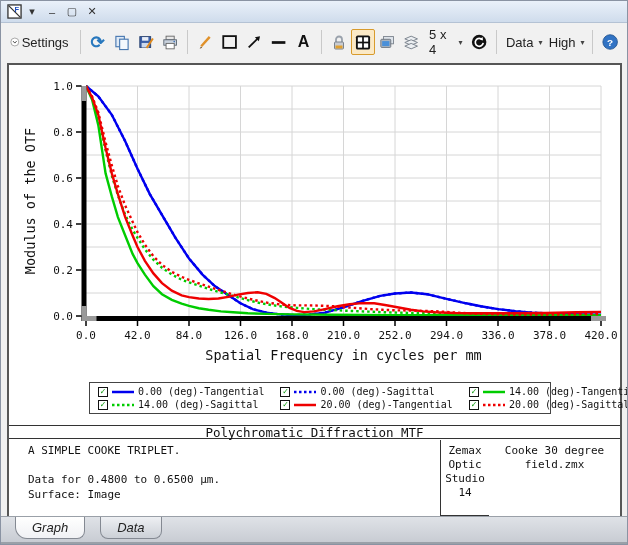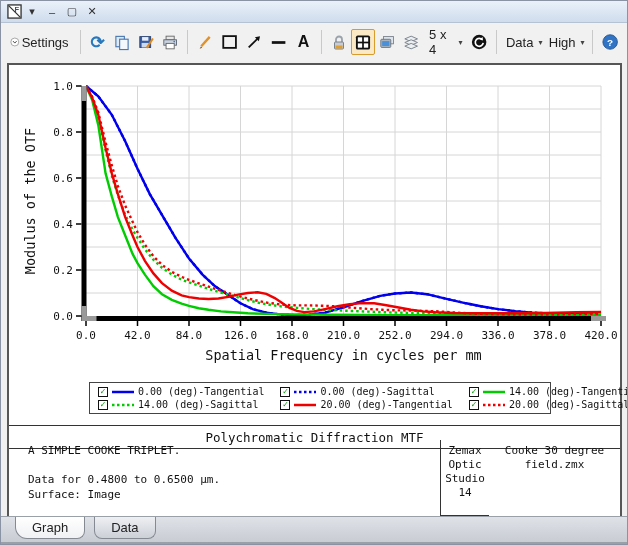--- a/index.html
+++ b/index.html
@@ -30,38 +30,38 @@
   .mono{font-family:"DejaVu Sans Mono",monospace;}
   
   .legend{position:absolute;left:80px;top:317px;width:462px;border:1px solid #444;
     background:#fff;padding:3px 8px;display:grid;grid-template-columns:auto auto auto;
     column-gap:16px;row-gap:2px;}
   .legend-item{display:flex;align-items:center;gap:4px;font-size:10px;color:#111;
     font-family:"DejaVu Sans Mono",monospace;white-space:nowrap;}
   .cbx{width:10px;height:10px;border:1.5px solid #111;background:#fff;display:flex;
     align-items:center;justify-content:center;font-size:9px;font-weight:bold;color:#0c9a0c;line-height:1;}
   
-  .footer-strip{position:absolute;left:0;top:360px;width:100%;height:24px;
+  .footer-strip{position:absolute;left:0;top:360px;width:100%;height:14px;
     border-top:1px solid #333;border-bottom:1px solid #333;display:flex;
     align-items:center;justify-content:center;font-size:12.5px;color:#111;}
   .info-grid{position:absolute;left:0;top:375px;width:100%;bottom:0;display:flex;}
   .info-left{flex:0 0 421px;border-right:1px solid #333;padding:4px 8px;
     font-size:11px;line-height:14.5px;color:#111;white-space:pre;margin-left:11px;}
   .info-right{flex:1;display:flex;flex-direction:row;}
   .info-cell{display:flex;flex-direction:column;align-items:center;justify-content:flex-start;
     padding-top:4px;font-size:11px;line-height:14px;color:#111;text-align:center;}
   .info-cell.top{flex:0 0 48px;border-bottom:1px solid #333;}
   .info-cell.bottom{flex:1;}
   
   .tabstrip{position:absolute;left:0;bottom:0;width:100%;height:28px;
     background:linear-gradient(#dfe2e7,#c8ccd3);border-top:1px solid #9aa0a8;
     border-bottom:2px solid #9aa0a8;display:flex;align-items:flex-start;padding-left:14px;}
   .tab{height:22px;padding:0 16px;display:flex;align-items:center;font-size:13px;color:#222;
     border:1px solid #84899272;border:1px solid #848992;border-top:none;
-    border-radius:0 0 8px 8px;background:linear-gradient(#eef0f3,#ccd0d7);margin-right:9px;}
+    border-radius:0 0 8px 8px;background:linear-gradient(#eef0f3,#ccd0d7);margin-right:15px;font-style:italic;}
   .tab.active{background:linear-gradient(#ffffff,#f0f1f4);border-bottom-left-radius:12px;}
 </style>
 </head>
 <body>
 
 <div class="window">
 
   <div class="titlebar">
     <svg class="appicon" viewBox="0 0 16 16">
       <rect x="1" y="1" width="14" height="14" fill="#fff" stroke="#333" stroke-width="1.4"></rect>

